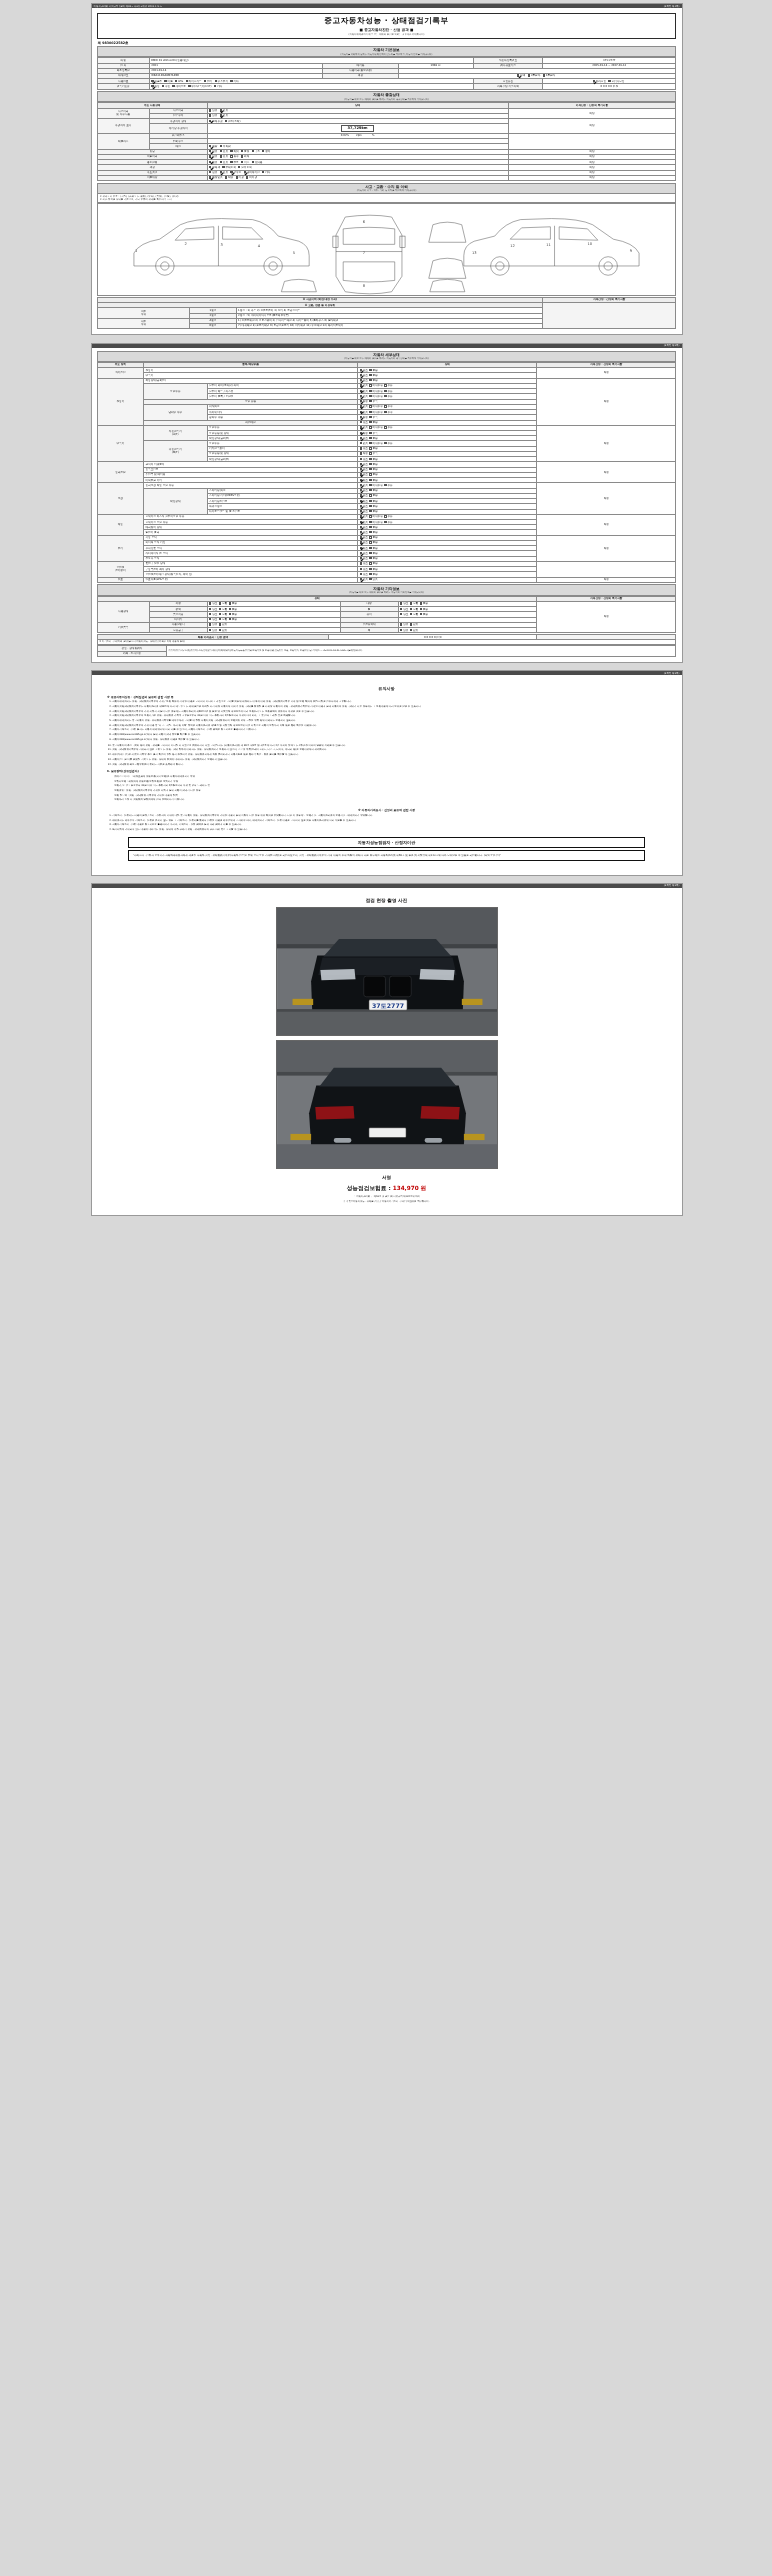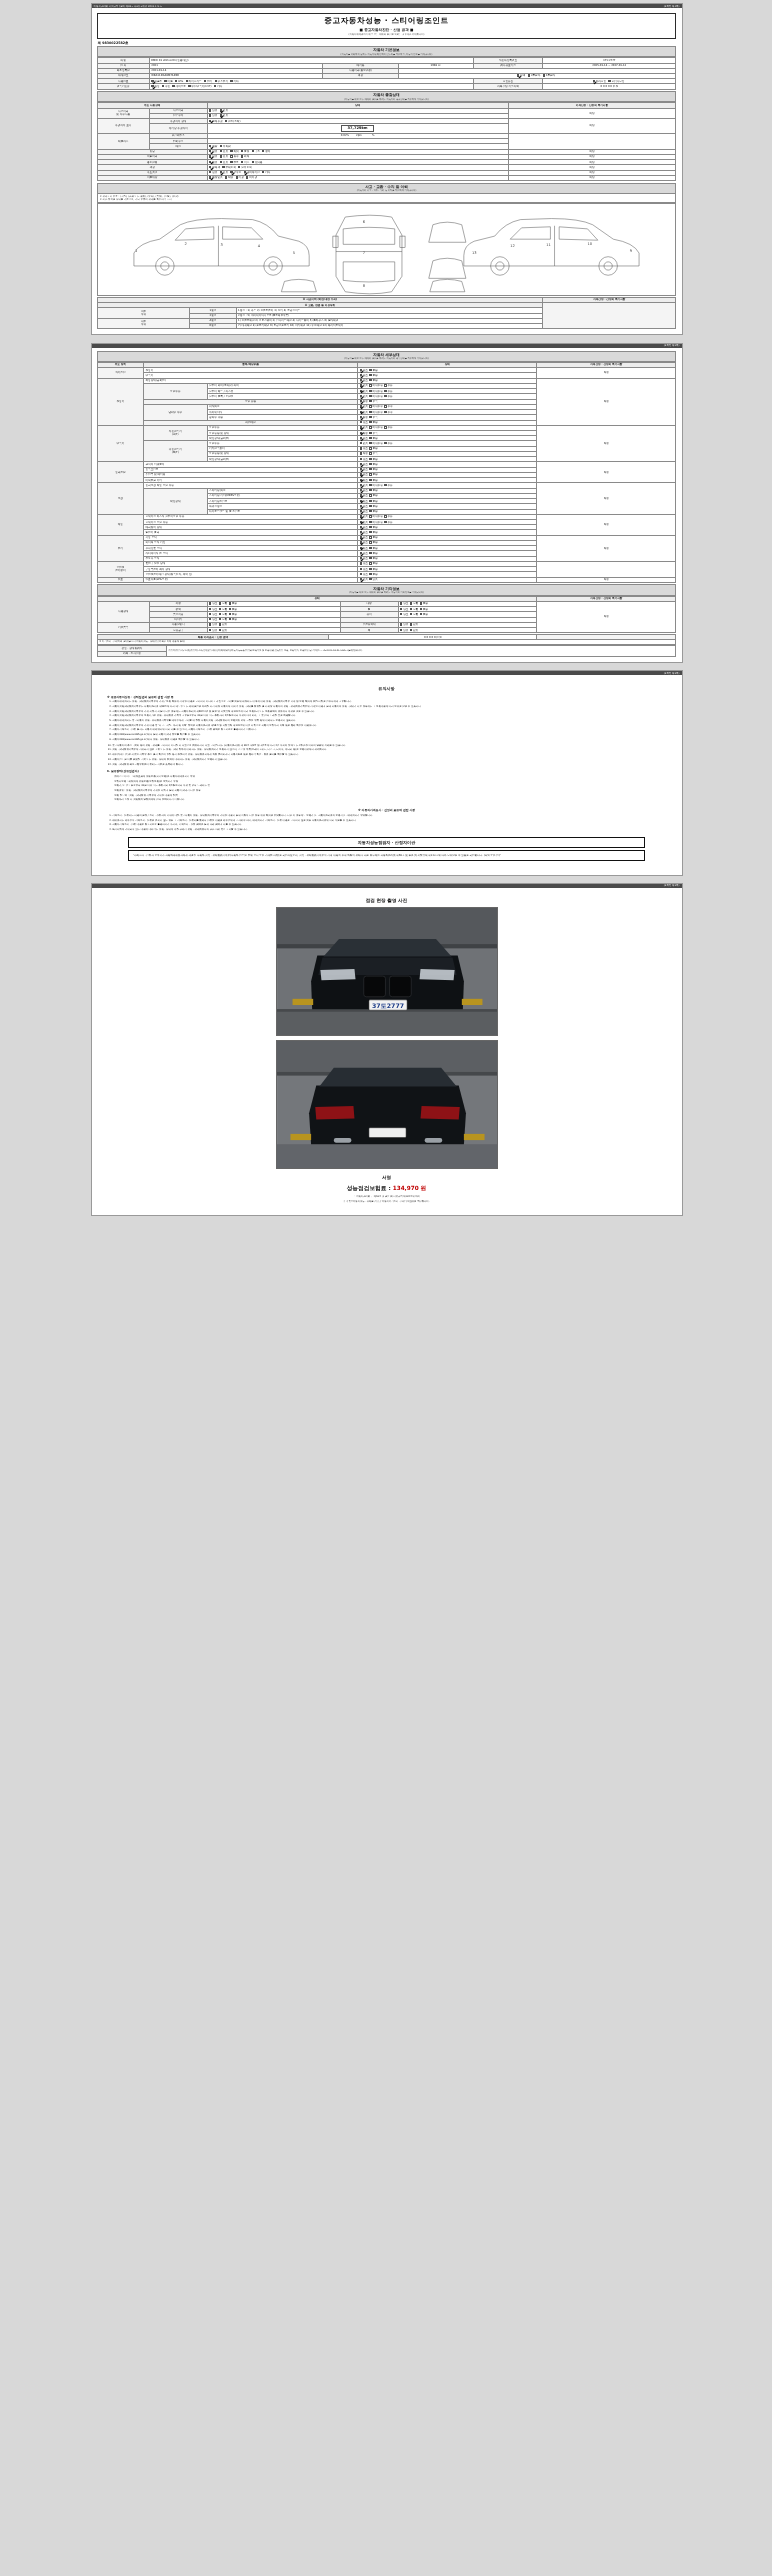--- a/index.html
+++ b/index.html
@@ -176,21 +176,21 @@
 <div class="page">
 
   <div class="sheet">
     <div class="tinybar">
       <span>자동차관리법 시행규칙 [별지 제82호서식] &lt;개정 2021.1.5.&gt;</span>
       <span>(3쪽중 제1쪽)</span>
     </div>
     <div class="sheet-inner">
 
       <div class="doc-title-wrap">
-        <div class="doc-title">중고자동차성능 · 스티어링조인트</div>
+        <div class="doc-title">중고자동차성능 · 상태점검기록부</div>
         <div class="doc-sub">■ 중고자동차진단 · 산정 결과 ■</div>
         <div class="doc-note">(자동차매매업자가 매도 또는 매매의 알선을 하려는 경우에만 기재합니다)</div>
       </div>
 
       <div class="doc-num">제 9830022582호</div>
 
       <div class="band">
         <span>자동차 기본정보</span>
         <span class="sub">(자동차를 거래하지 못하는 자동차에 해당하지 않는지를 확인하고, 자동차 정보를 기재합니다)</span>
       </div>

